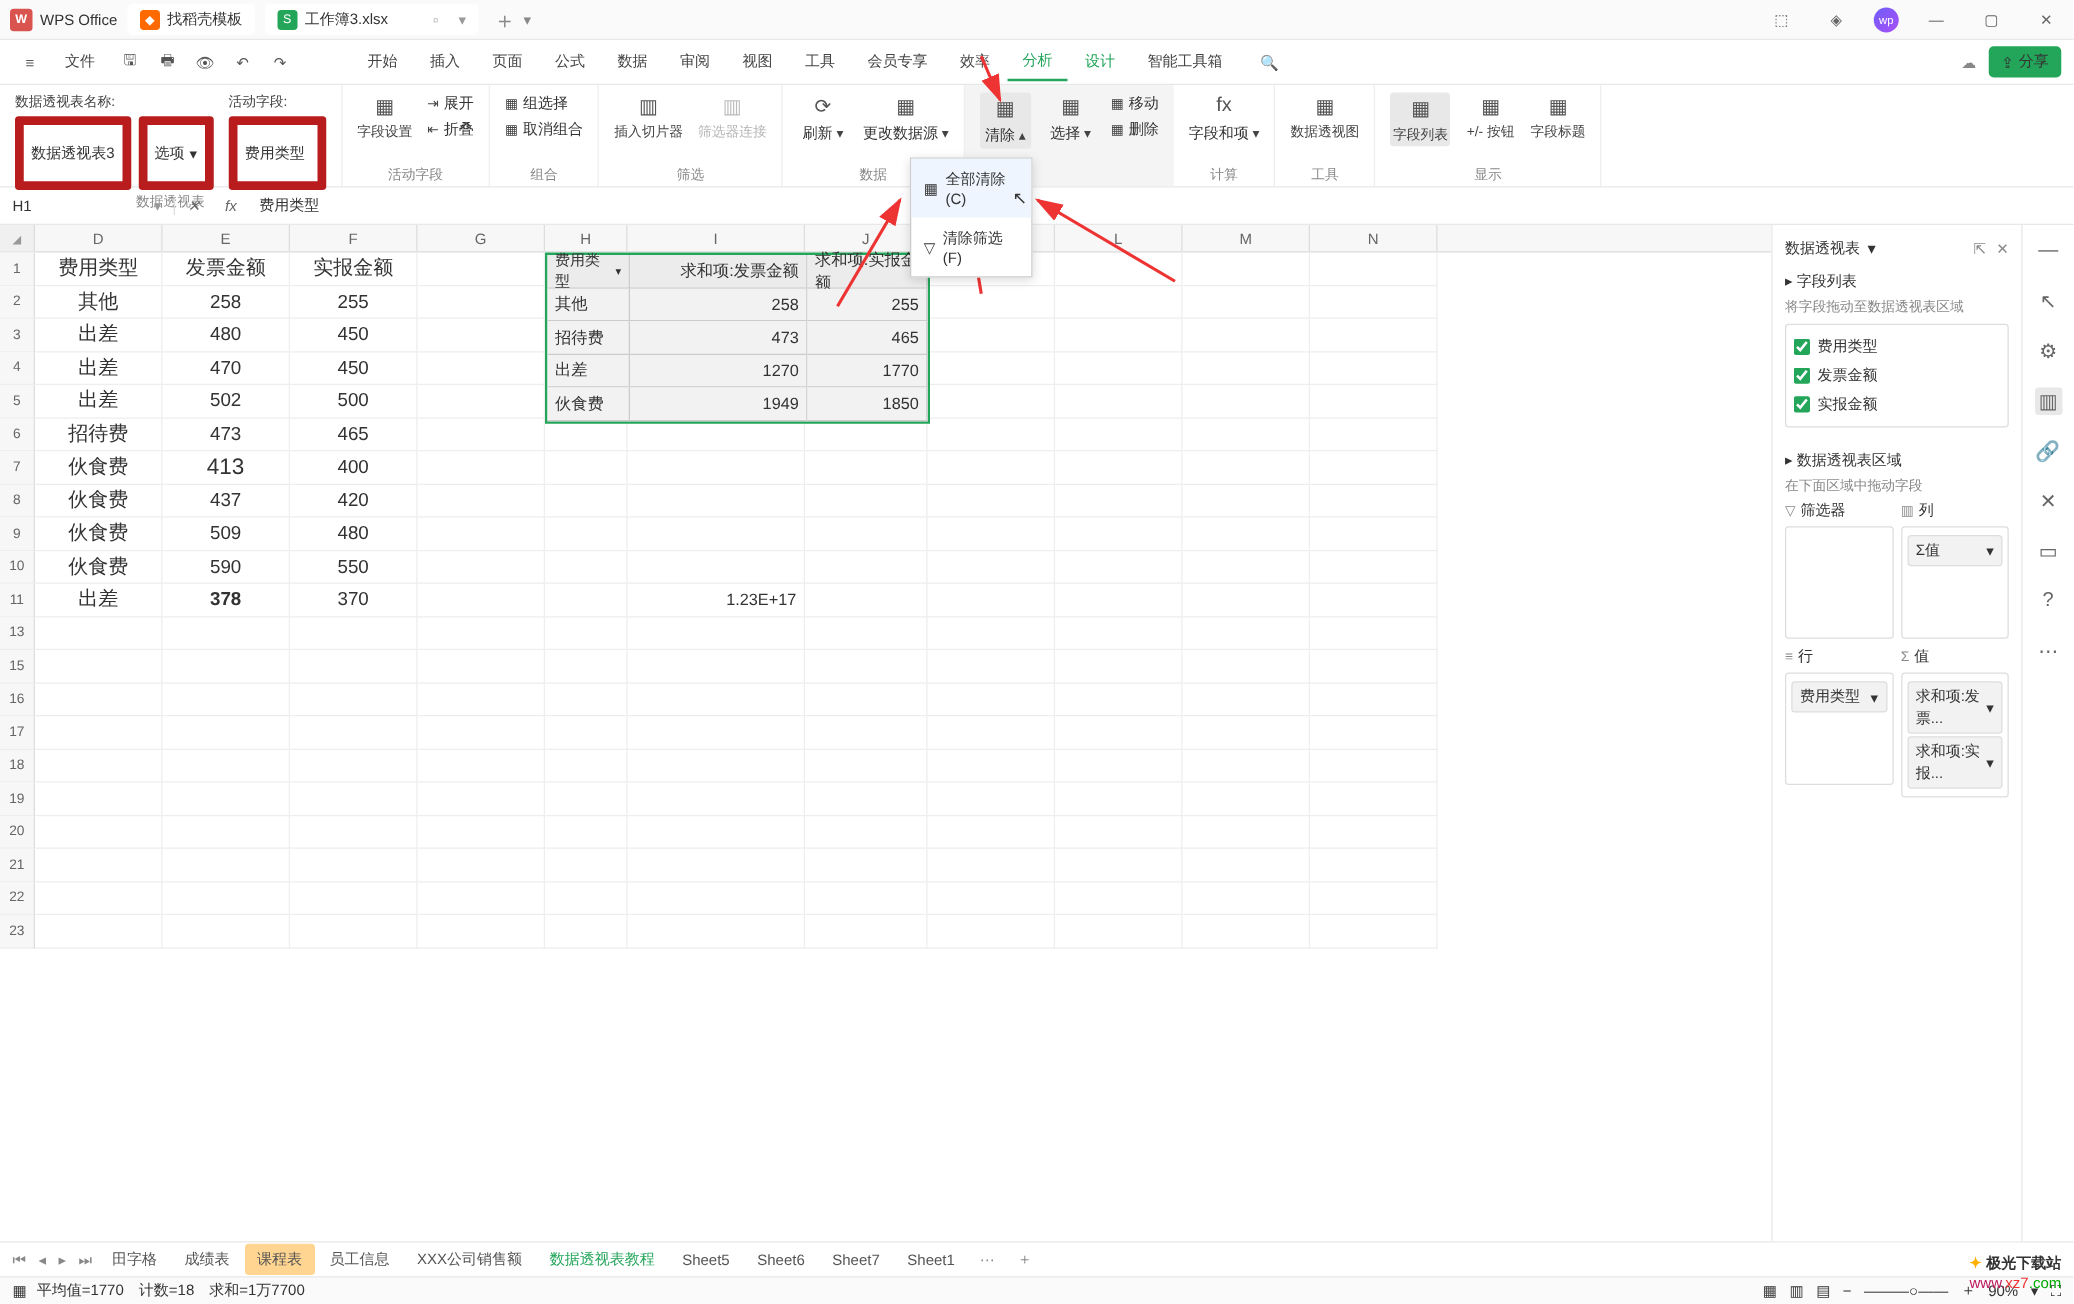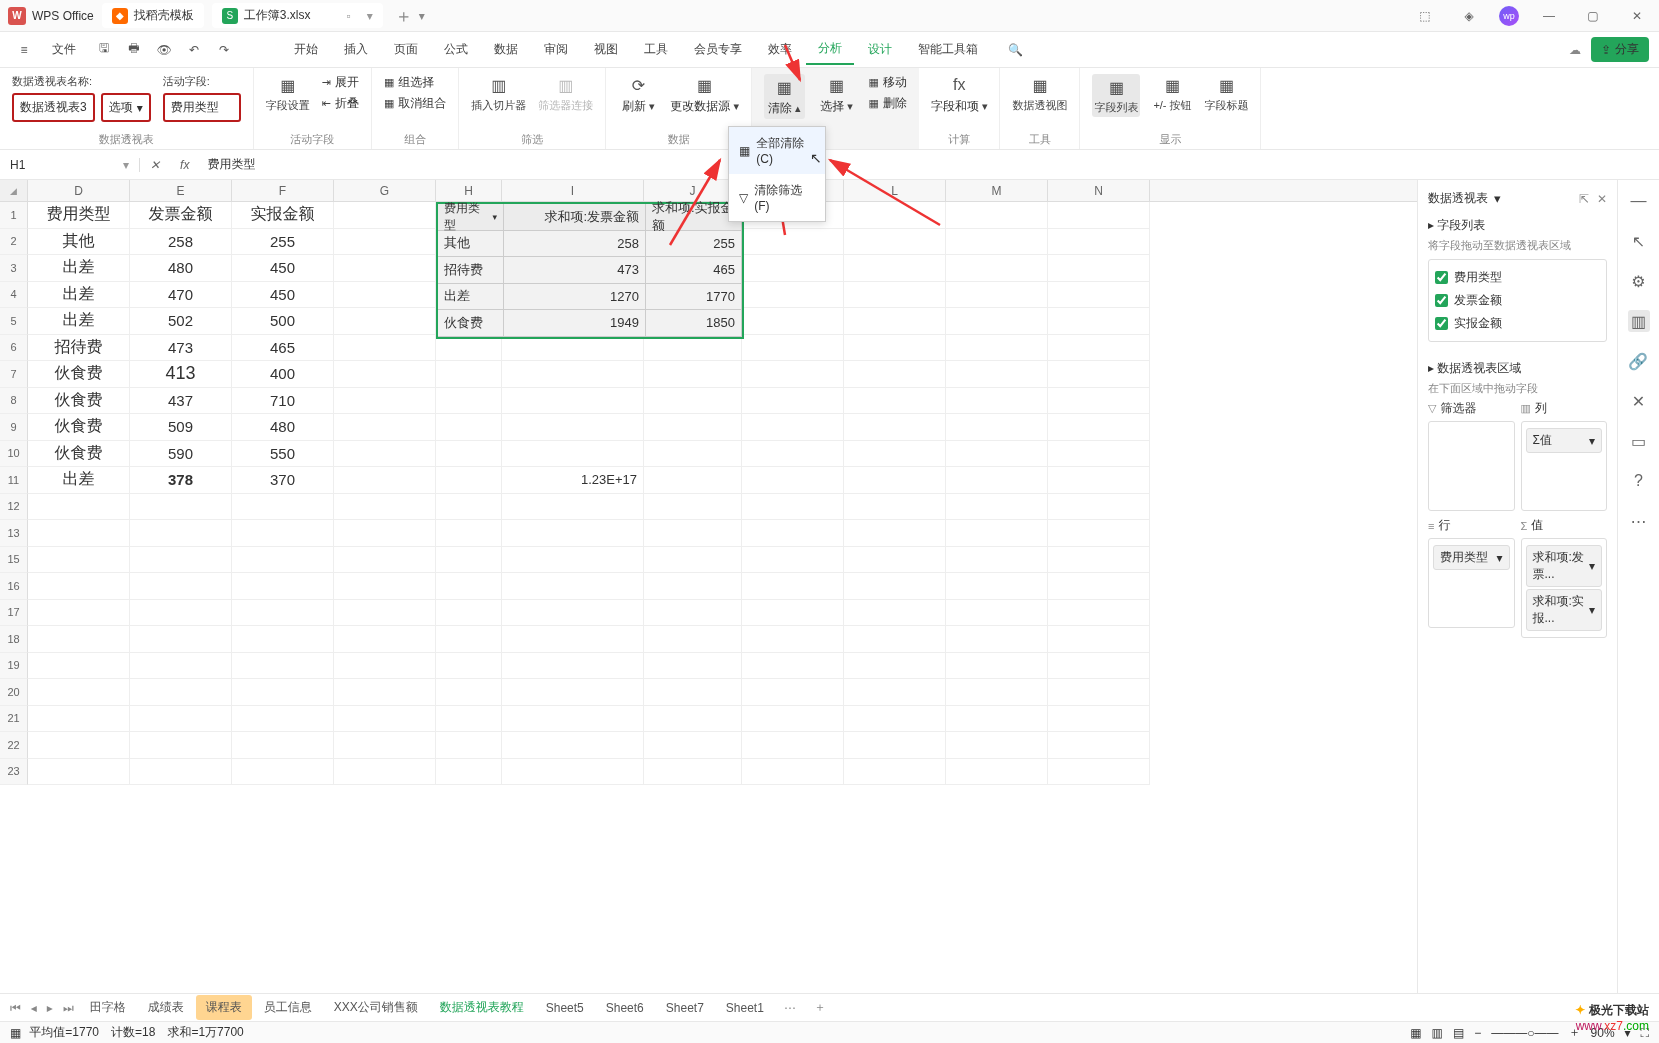--- a/index.html
+++ b/index.html
@@ -71,21 +71,21 @@
 .tabs{height:28px;border-top:1px solid #e8e8e8;display:flex;align-items:center;padding:0 6px;gap:2px}
 .tabbtn{padding:4px 10px;font-size:12px;color:#555;border-radius:3px}
 .tabbtn.act{background:#ffd591}
 .tabbtn.grn{color:#23a55a;font-weight:500}
 .status{height:22px;border-top:1px solid #e8e8e8;display:flex;align-items:center;padding:0 10px;font-size:11px;color:#666;background:#fafafa}
 .status .r{margin-left:auto;display:flex;align-items:center;gap:10px}
 .watermark{position:absolute;right:10px;bottom:24px;color:#1abc50;font-size:13px;font-weight:bold;text-shadow:0 0 2px #fff}
 .watermark2{position:absolute;right:10px;bottom:10px;font-size:10px}
 .arrow{position:absolute;z-index:50}
 .cursor{position:absolute;left:810px;top:150px;z-index:200;font-size:14px}
-.editbox{border:2px solid #b91c1c;padding:4px 6px;background:#fff;border-radius:3px;font-size:12px;display:flex;align-items:center;gap:4px}
+.editbox{border:7px solid #b91c1c;padding:14px 6px;background:#fff;border-radius:3px;font-size:12px;display:flex;align-items:center;gap:4px}
 </style>
 </head>
 <body>
 
 <div class="titlebar">
   <span class="logo">W</span>
   <span class="appname">WPS Office</span>
   <div class="tab orange">
       <span class="dot">◆</span>
       <span>找稻壳模板</span>
@@ -385,21 +385,21 @@
           <div class="cell c" style="width: 98px;"></div>
           <div class="cell c"></div>
           <div class="cell c"></div>
           <div class="cell c"></div>
           <div class="cell c"></div>
         </div>
         <div class="row">
           <div class="rowh">8</div>
           <div class="cell c" style="font-size: 16px;">伙食费</div>
           <div class="cell c" style="font-size: 15px;">437</div>
-          <div class="cell c" style="font-size: 15px;">710</div>
+          <div class="cell c" style="font-size: 15px;">420</div>
           <div class="cell c" style="width: 102px;"></div>
           <div class="cell c" style="width: 66px;"></div>
           <div class="cell c" style="width: 142px;"></div>
           <div class="cell c" style="width: 98px;"></div>
           <div class="cell c"></div>
           <div class="cell c"></div>
           <div class="cell c"></div>
           <div class="cell c"></div>
         </div>
         <div class="row">
@@ -431,34 +431,20 @@
           <div class="cell c"></div>
         </div>
         <div class="row">
           <div class="rowh">11</div>
           <div class="cell c" style="font-size: 16px;">出差</div>
           <div class="cell c" style="font-size: 15px; font-weight: bold;">378</div>
           <div class="cell c" style="font-size: 15px;">370</div>
           <div class="cell c" style="width: 102px;"></div>
           <div class="cell c" style="width: 66px;"></div>
           <div class="cell r" style="width: 142px; font-size: 13px;">1.23E+17</div>
-          <div class="cell c" style="width: 98px;"></div>
-          <div class="cell c"></div>
-          <div class="cell c"></div>
-          <div class="cell c"></div>
-          <div class="cell c"></div>
-        </div>
-        <div class="row">
-          <div class="rowh">12</div>
-          <div class="cell c"></div>
-          <div class="cell c"></div>
-          <div class="cell c"></div>
-          <div class="cell c" style="width: 102px;"></div>
-          <div class="cell c" style="width: 66px;"></div>
-          <div class="cell c" style="width: 142px;"></div>
           <div class="cell c" style="width: 98px;"></div>
           <div class="cell c"></div>
           <div class="cell c"></div>
           <div class="cell c"></div>
           <div class="cell c"></div>
         </div>
         <div class="row">
           <div class="rowh">13</div>
           <div class="cell c"></div>
           <div class="cell c"></div>

